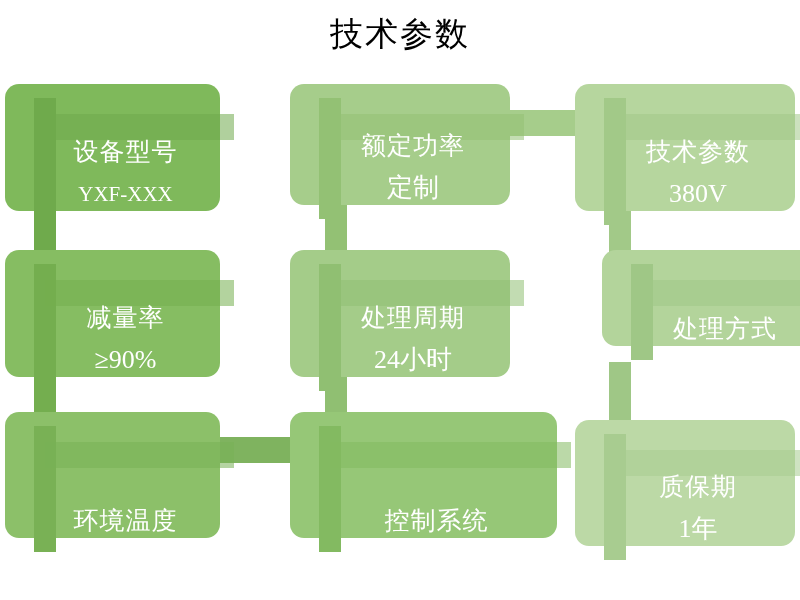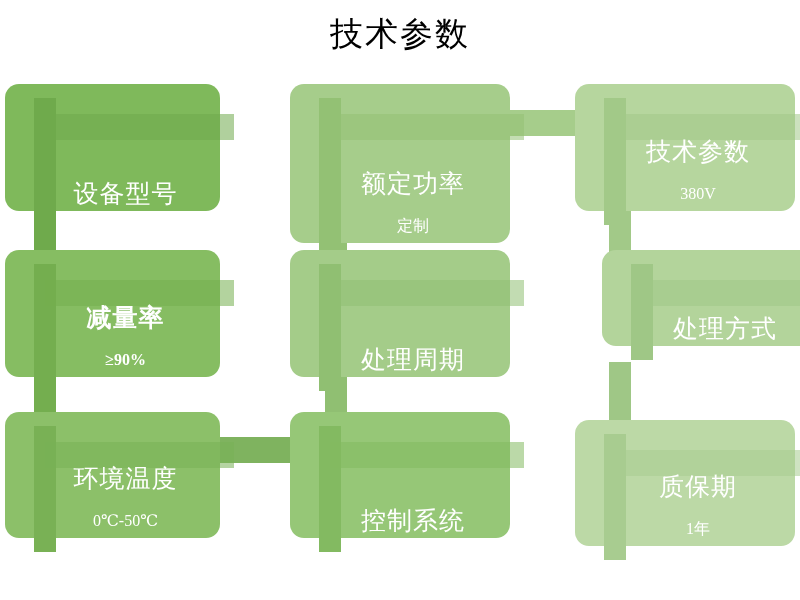--- a/index.html
+++ b/index.html
@@ -92,21 +92,21 @@
     color: #ffffff;
   }
   .card-label {
     font-size: 25px;
     line-height: 34px;
     letter-spacing: 1px;
     white-space: nowrap;
     font-family: "Liberation Serif", "DejaVu Serif", serif;
   }
   .card-value {
-    font-size: 16px;
+    font-size: 26px;
     line-height: 34px;
     margin-top: 8px;
     white-space: nowrap;
     font-family: "Liberation Serif", "DejaVu Serif", serif;
   }
   .card-value.small {
     font-size: 21px;
   }
 </style>
 </head>
@@ -126,75 +126,76 @@
       <div class="conn conn-h" style="left: 492px; top: 110px; width: 110px; height: 26px; background: rgb(166, 205, 139);"></div>
       <div class="conn conn-h" style="left: 205px; top: 437px; width: 110px; height: 26px; background: rgb(127, 179, 95);"></div>
     </div>
   <div id="card-layer">
       <div class="card" style="left: 5px; top: 84px; width: 215px; height: 127px;">
         <div class="card-body" style="background: rgb(127, 185, 91);"></div>
         <div class="deco deco-v" style="left: 29px; background: rgb(111, 170, 76);"></div>
         <div class="deco deco-h" style="background: rgb(111, 170, 76); opacity: 0.55;"></div>
         <div class="card-text">
           <div class="card-label">设备型号</div>
-        </div>
-      </div>
-      <div class="card" style="left: 290px; top: 84px; width: 220px; height: 159px;">
+          <div class="card-value small">YXF-XXX</div>
+        </div>
+      </div>
+      <div class="card" style="left: 290px; top: 84px; width: 220px; height: 121px;">
         <div class="card-body" style="background: rgb(166, 205, 139);"></div>
         <div class="deco deco-v" style="left: 29px; background: rgb(147, 193, 116);"></div>
         <div class="deco deco-h" style="background: rgb(147, 193, 116); opacity: 0.55;"></div>
         <div class="card-text">
           <div class="card-label">额定功率</div>
           <div class="card-value">定制</div>
         </div>
       </div>
       <div class="card" style="left: 575px; top: 84px; width: 220px; height: 127px;">
         <div class="card-body" style="background: rgb(182, 214, 158);"></div>
         <div class="deco deco-v" style="left: 29px; background: rgb(162, 201, 136);"></div>
         <div class="deco deco-h" style="background: rgb(162, 201, 136); opacity: 0.55;"></div>
         <div class="card-text">
           <div class="card-label">技术参数</div>
           <div class="card-value">380V</div>
         </div>
       </div>
-      <div class="card" style="left: 5px; top: 250px; width: 215px; height: 127px; font-weight: bold;">
+      <div class="card" style="left: 5px; top: 250px; width: 215px; height: 127px;">
         <div class="card-body" style="background: rgb(134, 189, 98);"></div>
         <div class="deco deco-v" style="left: 29px; background: rgb(116, 174, 79);"></div>
         <div class="deco deco-h" style="background: rgb(116, 174, 79); opacity: 0.55;"></div>
         <div class="card-text">
           <div class="card-label">减量率</div>
           <div class="card-value">≥90%</div>
         </div>
       </div>
       <div class="card" style="left: 290px; top: 250px; width: 220px; height: 127px;">
         <div class="card-body" style="background: rgb(164, 204, 137);"></div>
         <div class="deco deco-v" style="left: 29px; background: rgb(144, 191, 114);"></div>
         <div class="deco deco-h" style="background: rgb(144, 191, 114); opacity: 0.55;"></div>
         <div class="card-text">
           <div class="card-label">处理周期</div>
+          <div class="card-value">24小时</div>
         </div>
       </div>
       <div class="card" style="left: 602px; top: 250px; width: 220px; height: 96px;">
         <div class="card-body" style="background: rgb(179, 212, 155);"></div>
         <div class="deco deco-v" style="left: 29px; background: rgb(159, 199, 134);"></div>
         <div class="deco deco-h" style="background: rgb(159, 199, 134); opacity: 0.55;"></div>
         <div class="card-text">
           <div class="card-label">处理方式</div>
         </div>
       </div>
       <div class="card" style="left: 5px; top: 412px; width: 215px; height: 126px; text-decoration: underline;">
         <div class="card-body" style="background: rgb(140, 192, 105);"></div>
         <div class="deco deco-v" style="left: 29px; background: rgb(121, 177, 85);"></div>
         <div class="deco deco-h" style="background: rgb(121, 177, 85); opacity: 0.55;"></div>
         <div class="card-text">
           <div class="card-label">环境温度</div>
-          <div class="card-value">0℃-50℃</div>
-        </div>
-      </div>
-      <div class="card" style="left: 290px; top: 412px; width: 220px; height: 126px;">
+        </div>
+      </div>
+      <div class="card" style="left: 290px; top: 412px; width: 220px; height: 126px; padding-left: 47px;">
         <div class="card-body" style="background: rgb(150, 199, 119);"></div>
         <div class="deco deco-v" style="left: 29px; background: rgb(131, 186, 97);"></div>
         <div class="deco deco-h" style="background: rgb(131, 186, 97); opacity: 0.55;"></div>
         <div class="card-text">
           <div class="card-label">控制系统</div>
         </div>
       </div>
       <div class="card" style="left: 575px; top: 412px; width: 220px; height: 126px; margin-top: 8px;">
         <div class="card-body" style="background: rgb(188, 217, 166);"></div>
         <div class="deco deco-v" style="left: 29px; background: rgb(168, 204, 144);"></div>

